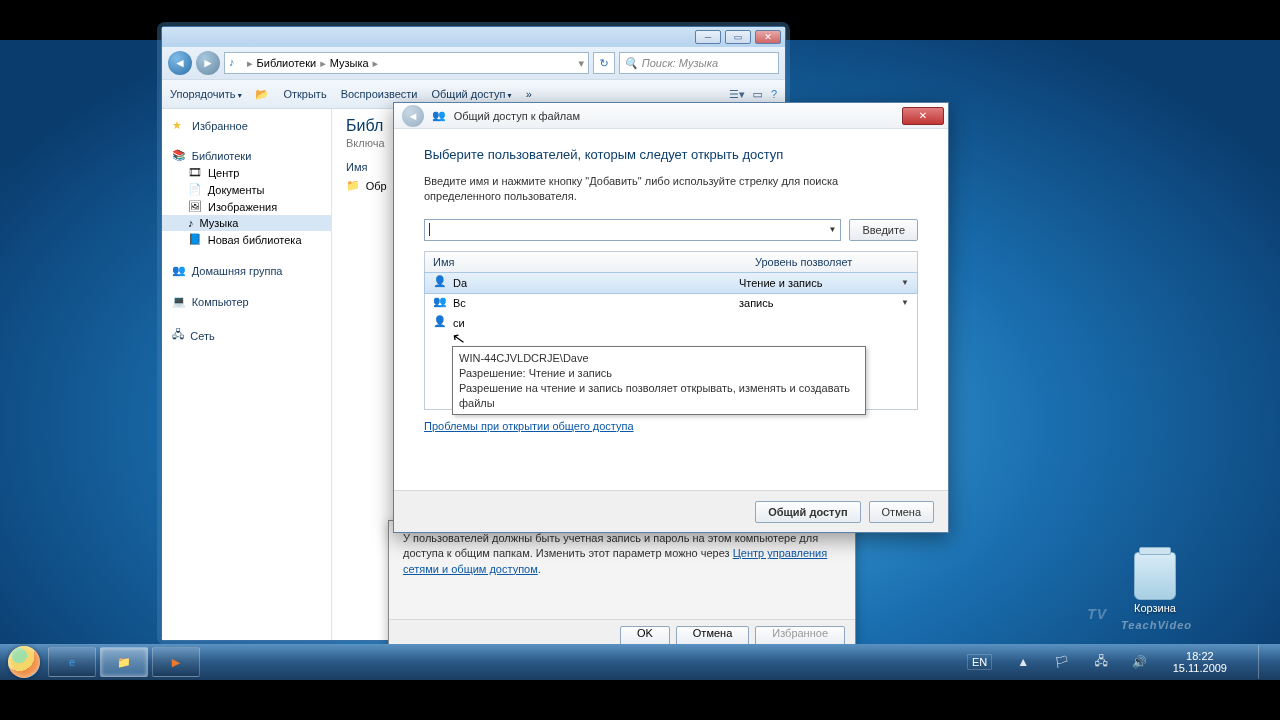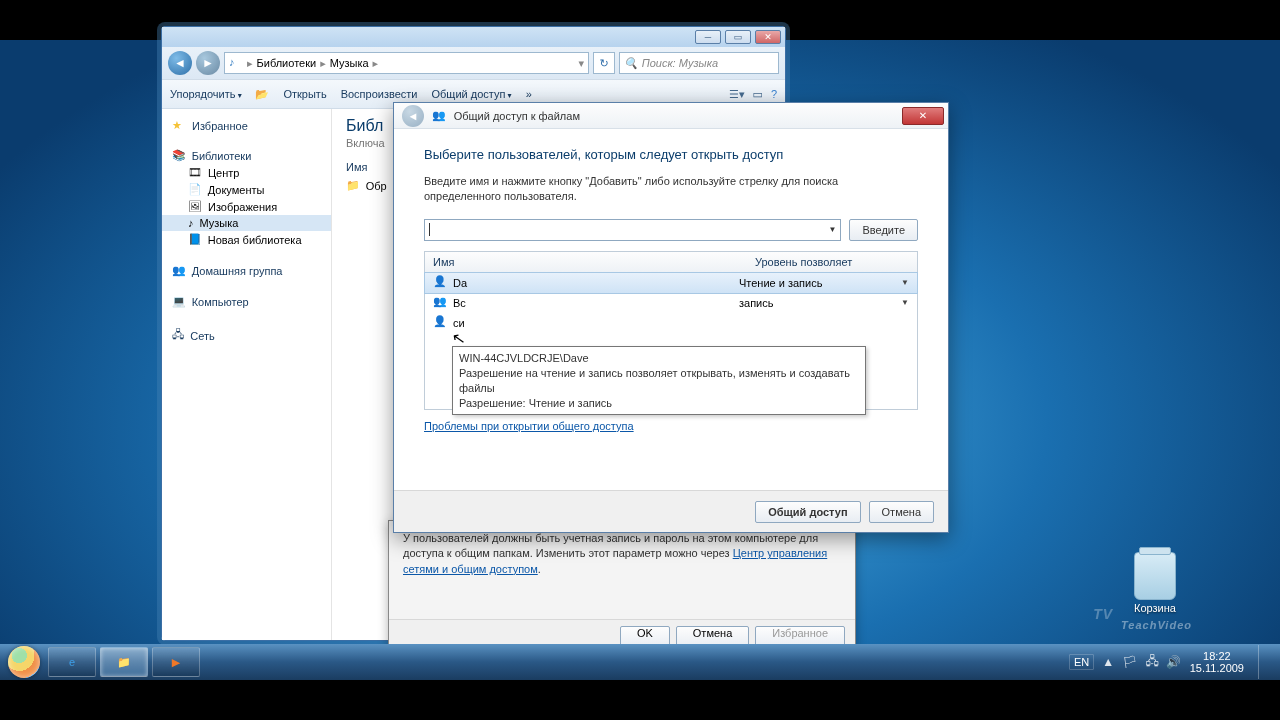--- a/index.html
+++ b/index.html
@@ -70,28 +70,28 @@
 .propdlg .msg a{color:#0b57a8;text-decoration:underline;}
 .propdlg .pfoot{position:absolute;bottom:0;left:0;right:0;height:34px;background:#f0f0f0;border-top:1px solid #d8d8d8;display:flex;align-items:center;justify-content:flex-end;gap:6px;padding:0 10px;}
 .pbtn{height:22px;padding:0 16px;border:1px solid #8fa8c0;border-radius:2px;background:linear-gradient(#fdfdfd,#e8edf3);}
 .pbtn.dis{color:#999;}
 
 .recycle{position:absolute;right:104px;bottom:66px;text-align:center;color:#fff;text-shadow:0 1px 2px rgba(0,0,0,.6);}
 .recycle .bin{width:42px;height:48px;margin:0 auto 2px;background:linear-gradient(#d8ecf6,#a8cfe4);border:1px solid #8ab4ce;border-radius:4px 4px 6px 6px;position:relative;}
 .recycle .bin::before{content:"";position:absolute;top:-6px;left:4px;right:4px;height:6px;background:#cde3ef;border:1px solid #8ab4ce;border-radius:2px;}
 
 .watermark{position:absolute;right:88px;bottom:44px;color:rgba(255,255,255,.4);font-size:26px;font-style:italic;font-weight:bold;letter-spacing:1px;}
-.watermark .tv{font-size:14px;vertical-align:super;opacity:.7;margin-right:8px;}
+.watermark .tv{font-size:14px;vertical-align:super;opacity:.7;margin-right:14px;}
 
 .taskbar{position:absolute;left:0;right:0;bottom:0;height:36px;background:linear-gradient(#5a92c2,#2a5886 50%,#1a3c60);display:flex;align-items:center;padding:0 4px;}
 .startorb{width:40px;height:34px;display:flex;align-items:center;justify-content:center;}
 .orb{width:32px;height:32px;border-radius:50%;background:radial-gradient(circle at 35% 30%,#9fe0a8 0 25%,#f5d66a 0 50%,#f09048 0 75%,#6ab0e8 0);box-shadow:inset 0 0 6px rgba(255,255,255,.6),0 0 4px rgba(0,0,0,.4);}
 .tbtn{width:48px;height:30px;margin-left:4px;border:1px solid rgba(255,255,255,.25);border-radius:2px;background:linear-gradient(rgba(255,255,255,.15),rgba(0,0,0,.1));display:flex;align-items:center;justify-content:center;font-size:16px;}
 .tbtn.active{background:linear-gradient(rgba(255,255,255,.35),rgba(120,180,230,.4));box-shadow:inset 0 0 4px rgba(255,255,255,.5);}
-.tray{margin-left:auto;display:flex;align-items:center;gap:8px;color:#fff;padding-right:6px;}
+.tray{margin-left:auto;display:flex;align-items:center;gap:25px;color:#fff;padding-right:6px;}
 .tray .trayicon{font-size:12px;opacity:.85;}
 .clock{text-align:center;line-height:1.1;font-size:11px;}
 .showdesk{width:12px;height:34px;border-left:1px solid rgba(255,255,255,.3);margin-left:6px;}
 .lang{font-size:11px;border:1px solid rgba(255,255,255,.2);padding:1px 4px;border-radius:1px;}
 
 .ic{display:inline-block;width:14px;height:14px;}
 .ic-star{color:#f5c237;}
 .ic-music{color:#3d82c4;}
 </style>
 </head>
@@ -261,22 +261,22 @@
       <a class="troublelink" href="#">Проблемы при открытии общего доступа</a>
     </div>
     <div class="wiz-footer">
       <div class="btn" style="font-weight:bold">Общий доступ</div>
       <div class="btn">Отмена</div>
     </div>
   </div>
 
   <div class="tooltip">
     <div>WIN-44CJVLDCRJE\Dave</div>
+    <div>Разрешение: Чтение и запись</div>
     <div>Разрешение на чтение и запись позволяет открывать, изменять и создавать файлы</div>
-    <div>Разрешение: Чтение и запись</div>
   </div>
   <div class="cursor">↖</div>
 
   <div class="recycle">
     <div class="bin"></div>
     <div>Корзина</div>
   </div>
 
   <div class="watermark"><span class="tv">TV</span><span>TeachVideo</span></div>
 

